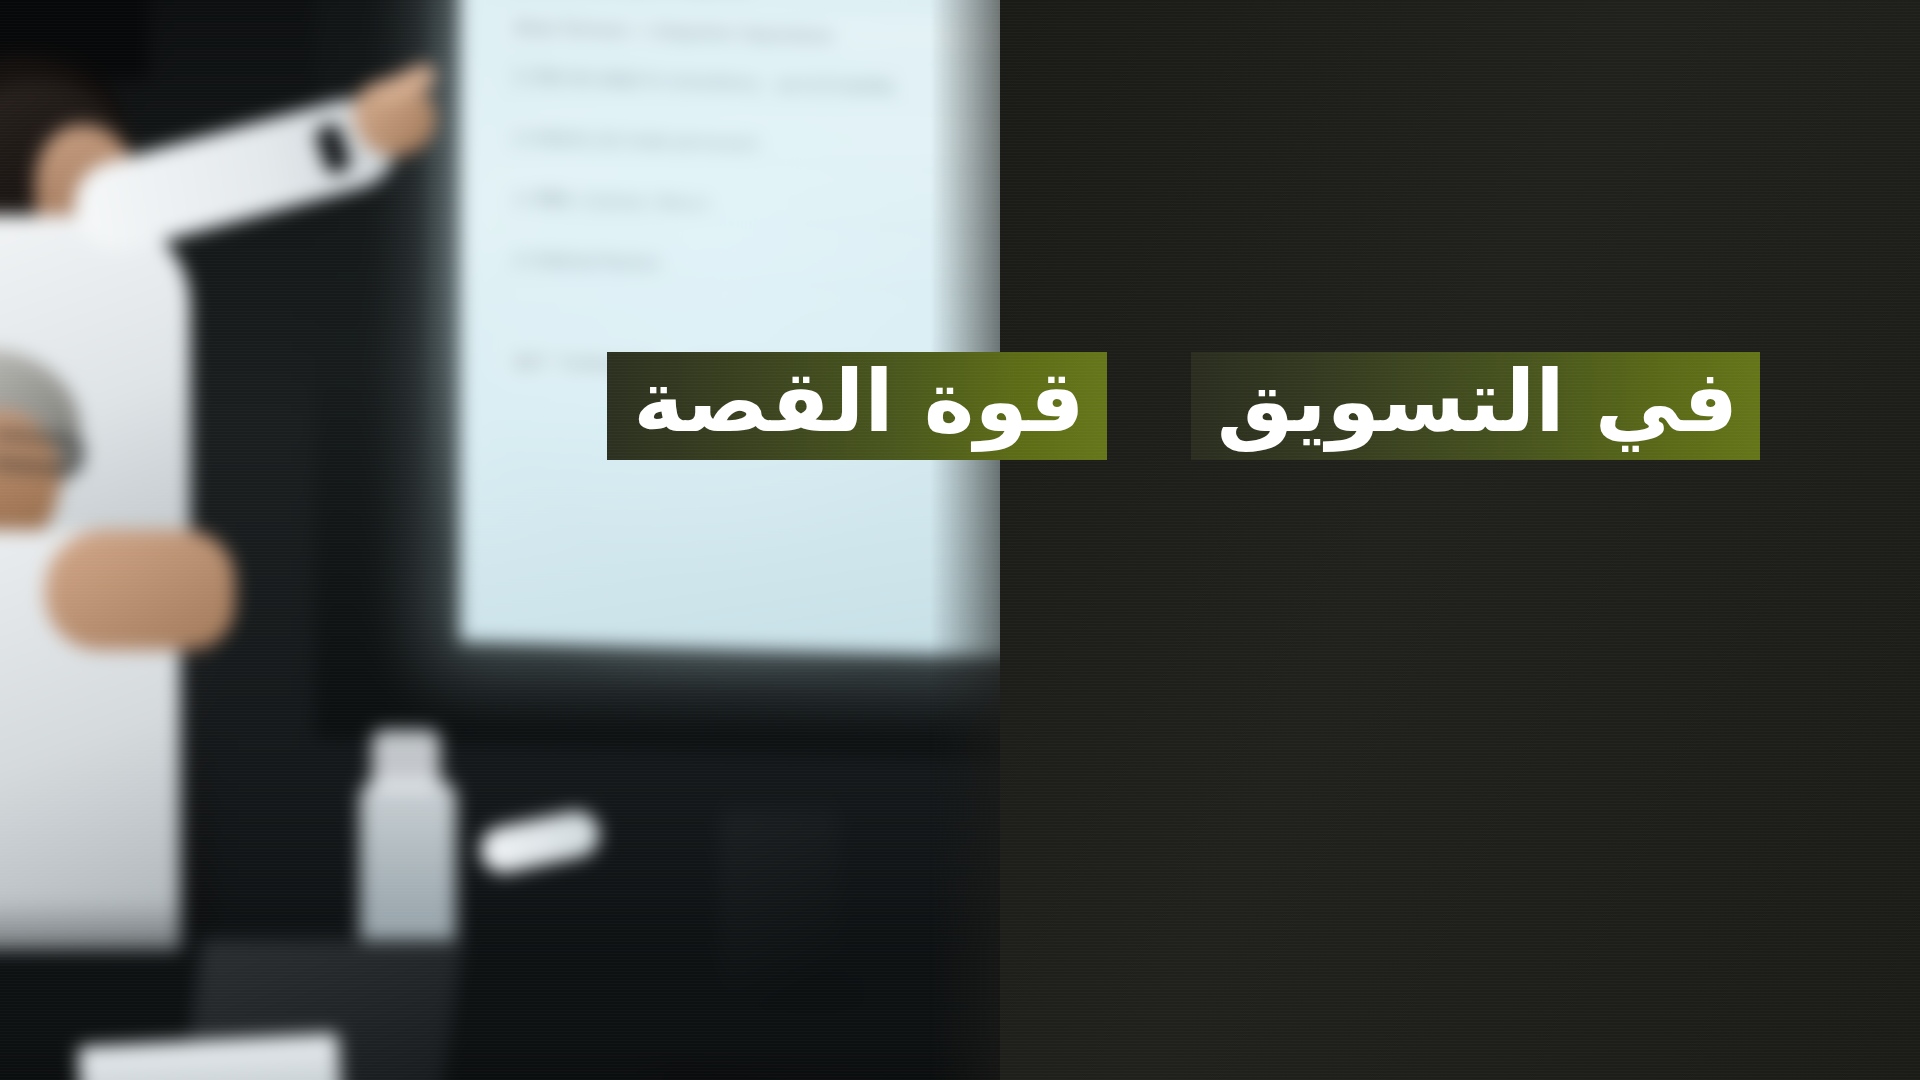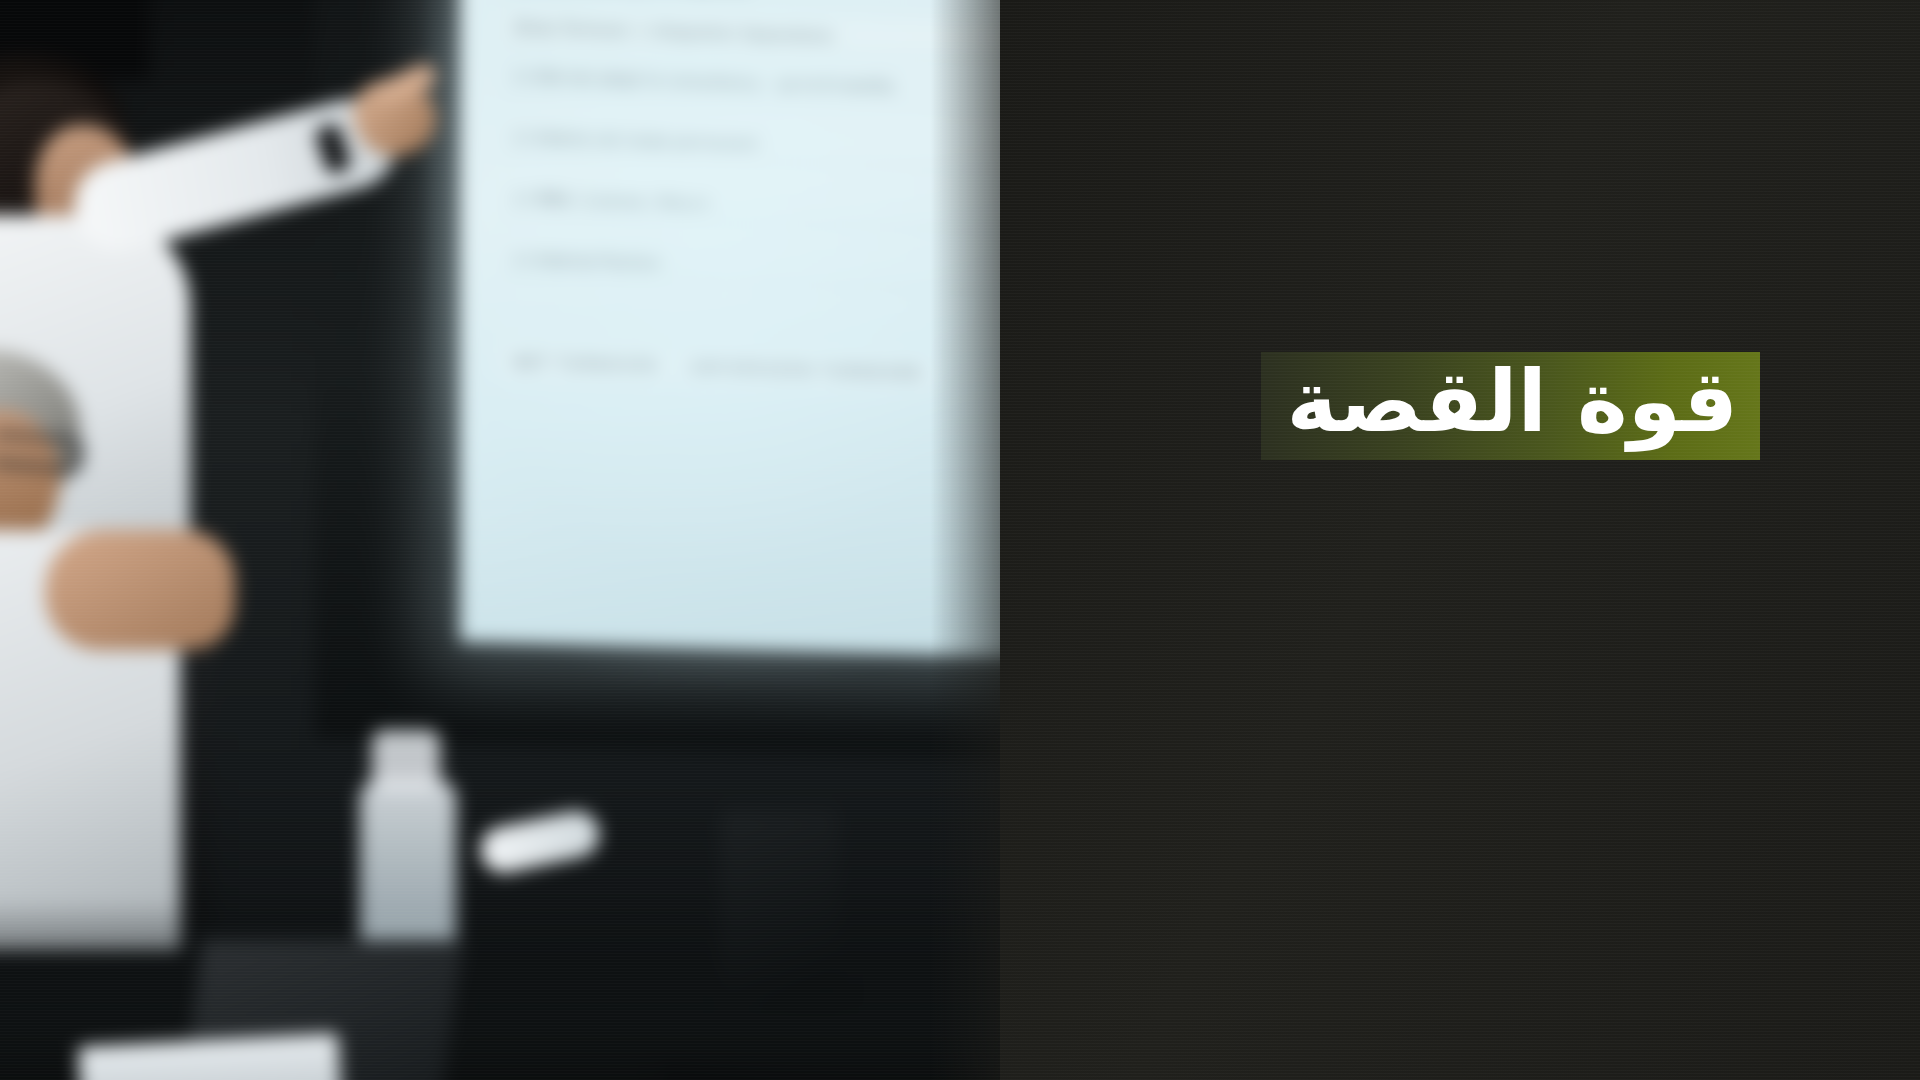--- a/index.html
+++ b/index.html
@@ -330,17 +330,18 @@
 
     </div>
     <div class="seam"></div>
   </div>
 
   <div class="panel">
     <div class="panel-tint"></div>
 
     <div class="headline">
       <span class="hl-line first">قوة القصة</span>
+      <span class="hl-line second">في التسويق</span>
     </div>
   </div>
 
   <div class="grain"></div>
 </div>
 
 </body></html>

